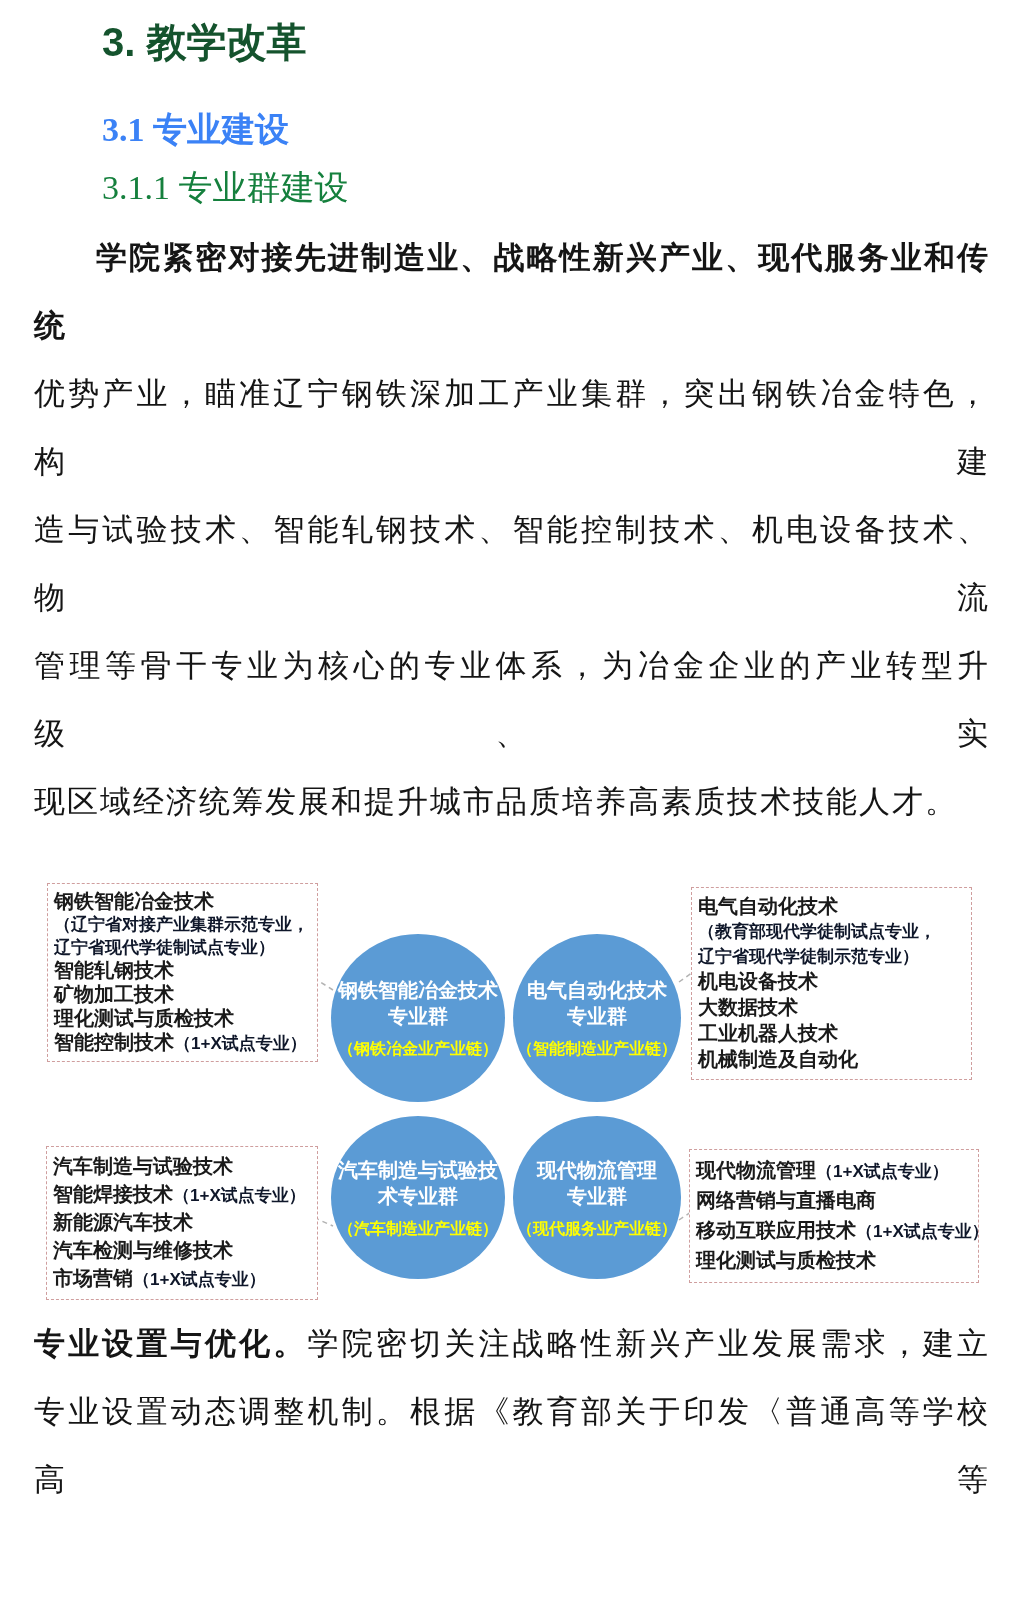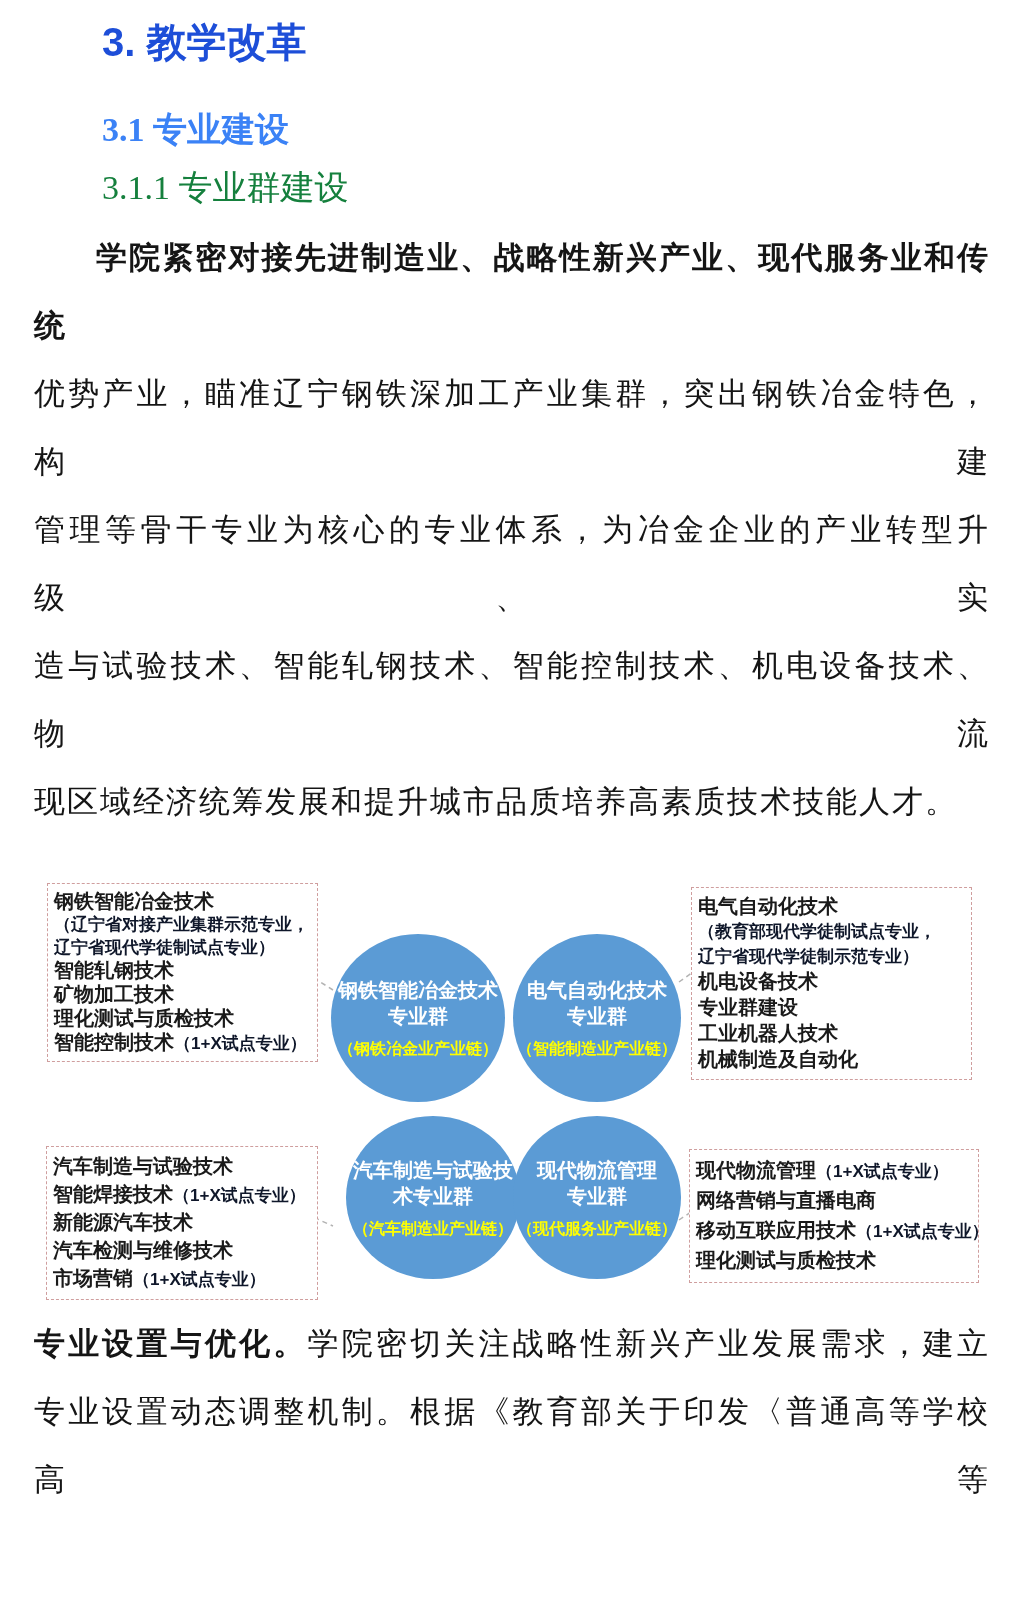--- a/index.html
+++ b/index.html
@@ -3,21 +3,21 @@
 <meta charset="utf-8">
 <style>
   html,body{margin:0;padding:0;}
   body{
     width:1024px;height:1599px;background:#ffffff;overflow:hidden;
     box-sizing:border-box;padding:18px 34px 0 34px;
     font-family:"Liberation Serif","DejaVu Serif",serif;color:#1a1a1a;
   }
   
   .h1{font-family:"Liberation Sans","DejaVu Sans",sans-serif;font-weight:700;
-      font-size:40px;line-height:48px;margin:0 0 0 68px;color:#1d4ed8;}
+      font-size:40px;line-height:48px;margin:0 0 0 68px;color:#14532d;}
   .h2{font-size:34px;line-height:40px;font-weight:700;margin:44px 0 0 68px;color:#3b82f6;}
   .h3{font-size:34px;line-height:40px;font-weight:500;margin:18px 0 0 68px;color:#15803d;}
   
   .para{margin-top:16px;}
   .para2{margin-top:18px;}
   .pline{
     font-size:31px;line-height:68px;letter-spacing:2px;color:#151515;
     text-align:justify;text-align-last:justify;text-justify:inter-character;
   }
   .pline.indent{text-indent:62px;font-weight:bold;}
@@ -39,35 +39,35 @@
   .box-bl{left:12px;top:284px;width:258px;font-size:20px;line-height:26px;}
   .box-br{left:655px;top:287px;width:276px;min-height:112px;font-size:20px;line-height:28px;}
   .dbox .red{font-size:17px;}
   .circle{position:absolute;background:#5b9bd5;border-radius:50%;
           display:flex;flex-direction:column;align-items:center;justify-content:center;
           text-align:center;font-weight:700;}
   .ctitle{color:#ffffff;font-size:20px;line-height:26px;white-space:pre-line;}
   .cchain{color:#ffff00;font-size:16px;line-height:20px;margin-top:10px;white-space:nowrap;}
   .c1{left:297px;top:72px;width:174px;height:168px;}
   .c2{left:479px;top:72px;width:168px;height:168px;}
-  .c3{left:312px;top:254px;width:174px;height:163px;}
+  .c3{left:297px;top:254px;width:174px;height:163px;}
   .c4{left:479px;top:254px;width:168px;height:163px;}
 </style>
 </head>
 <body>
 
 <h1 class="h1">3. 教学改革</h1>
 <h2 class="h2">3.1 专业建设</h2>
 <h3 class="h3">3.1.1 专业群建设</h3>
 
 <section class="para">
   <div class="pline indent">学院紧密对接先进制造业、战略性新兴产业、现代服务业和传统</div>
   <div class="pline">优势产业，瞄准辽宁钢铁深加工产业集群，突出钢铁冶金特色，构建</div>
+  <div class="pline">造与试验技术、智能轧钢技术、智能控制技术、机电设备技术、物流</div>
   <div class="pline">管理等骨干专业为核心的专业体系，为冶金企业的产业转型升级、实</div>
-  <div class="pline">造与试验技术、智能轧钢技术、智能控制技术、机电设备技术、物流</div>
   <div class="pline endleft">现区域经济统筹发展和提升城市品质培养高素质技术技能人才。</div>
 </section>
 
 <div class="diagram">
   <svg class="connectors" width="956" height="430" viewBox="0 0 956 430">
     <g stroke="#b3b3b3" stroke-width="1.5" stroke-dasharray="5,4">
       <line x1="272" y1="111" x2="299" y2="128"></line>
       <line x1="645" y1="120" x2="659" y2="110"></line>
       <line x1="272" y1="352" x2="299" y2="364"></line>
       <line x1="645" y1="358" x2="657" y2="350"></line>
@@ -82,21 +82,21 @@
     <div class="bline"><span>矿物加工技术</span><span class="red"></span></div>
     <div class="bline"><span>理化测试与质检技术</span><span class="red"></span></div>
     <div class="bline"><span>智能控制技术</span><span class="red">（1+X试点专业）</span></div>
   </div>
 
   <div class="dbox box-tr">
     <div class="bline">电气自动化技术</div>
     <div class="bnote red">（教育部现代学徒制试点专业，
 辽宁省现代学徒制示范专业）</div>
     <div class="bline"><span>机电设备技术</span><span class="red"></span></div>
-    <div class="bline"><span>专业群建设</span><span class="red"></span></div>
+    <div class="bline"><span>大数据技术</span><span class="red"></span></div>
     <div class="bline"><span>工业机器人技术</span><span class="red"></span></div>
     <div class="bline"><span>机械制造及自动化</span><span class="red"></span></div>
   </div>
 
   <div class="dbox box-bl">
     <div class="bline"><span>汽车制造与试验技术</span><span class="red"></span></div>
     <div class="bline"><span>智能焊接技术</span><span class="red">（1+X试点专业）</span></div>
     <div class="bline"><span>新能源汽车技术</span><span class="red"></span></div>
     <div class="bline"><span>汽车检测与维修技术</span><span class="red"></span></div>
     <div class="bline"><span>市场营销</span><span class="red">（1+X试点专业）</span></div>

